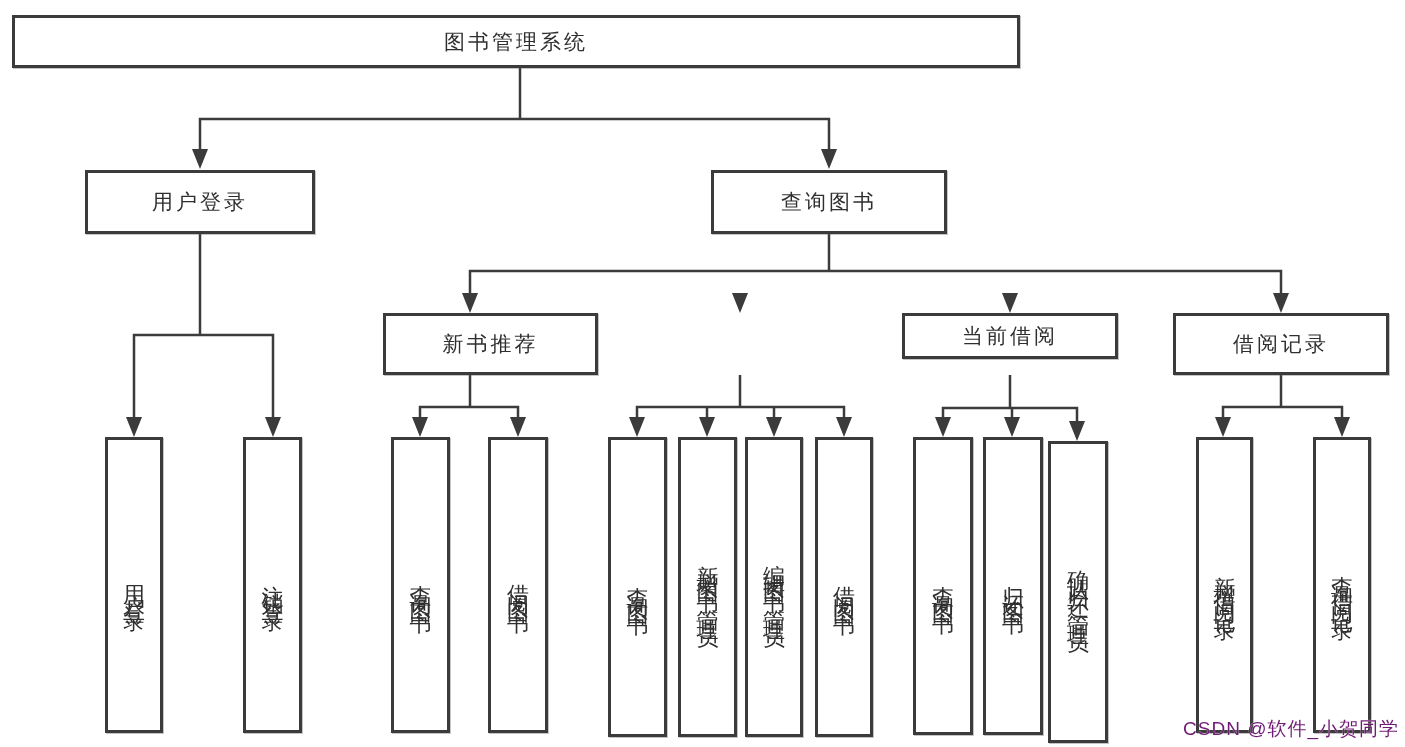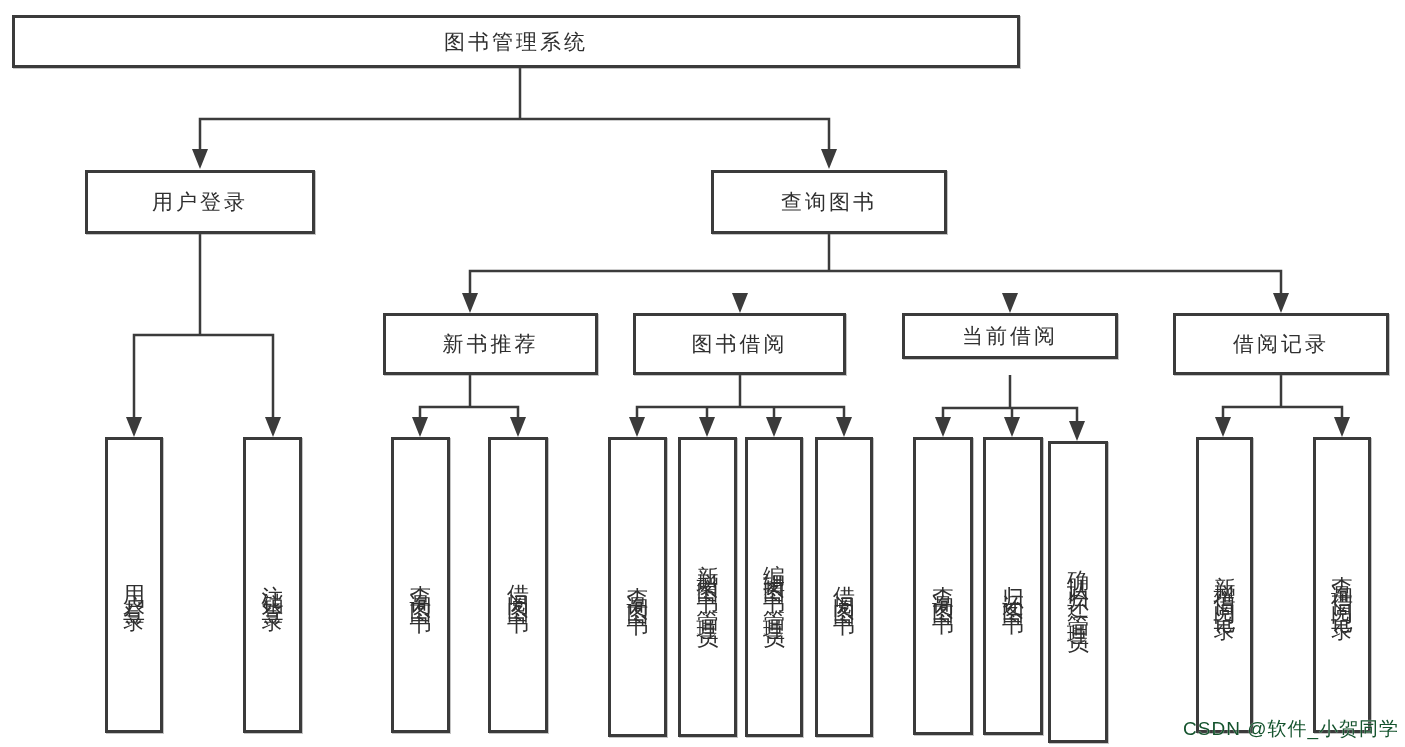--- a/index.html
+++ b/index.html
@@ -48,21 +48,21 @@
     font-size: 22px;
     letter-spacing: 9px;
     line-height: 1;
   }
   .watermark {
     position: absolute;
     right: 6px;
     bottom: 5px;
     font-size: 19px;
     letter-spacing: 1px;
-    color: #14532d;
+    color: #701a75;
     white-space: nowrap;
     text-shadow: 0 0 1px #ffffff;
   }
 </style>
 </head>
 <body>
 
 <div id="canvas">
 
   <svg id="connectors" viewBox="0 0 1405 747" xmlns="http://www.w3.org/2000/svg">
@@ -112,21 +112,20 @@
     <polygon points="1215,417 1231,417 1223,437"></polygon>
     <polygon points="1334,417 1350,417 1342,437"></polygon>
   </svg>
 
   <div class="box h" style="left:12px; top:15px; width:1008px; height:53px;">图书管理系统</div>
 
   <div class="box h" style="left:85px; top:170px; width:230px; height:64px;">用户登录</div>
   <div class="box h" style="left:711px; top:170px; width:236px; height:64px;">查询图书</div>
 
   <div class="box h" style="left:363px; top:313px; width:215px; height:62px;margin-left:20px;">新书推荐</div>
-  <div class="box h" style="left:633px; top:313px; width:213px; height:62px;">图书借阅</div>
   <div class="box h" style="left:902px; top:313px; width:216px; height:46px;">当前借阅</div>
   <div class="box h" style="left:1173px; top:313px; width:216px; height:62px;">借阅记录</div>
 
   <div class="box v" style="left:105px; top:437px; width:58px; height:296px;">用户登录</div>
   <div class="box v" style="left:243px; top:437px; width:59px; height:296px;">注销登录</div>
 
   <div class="box v" style="left:391px; top:437px; width:59px; height:296px;">查询图书</div>
   <div class="box v" style="left:488px; top:437px; width:60px; height:296px;">借阅图书</div>
 
   <div class="box v" style="left:608px; top:437px; width:59px; height:300px;">查询图书</div>

